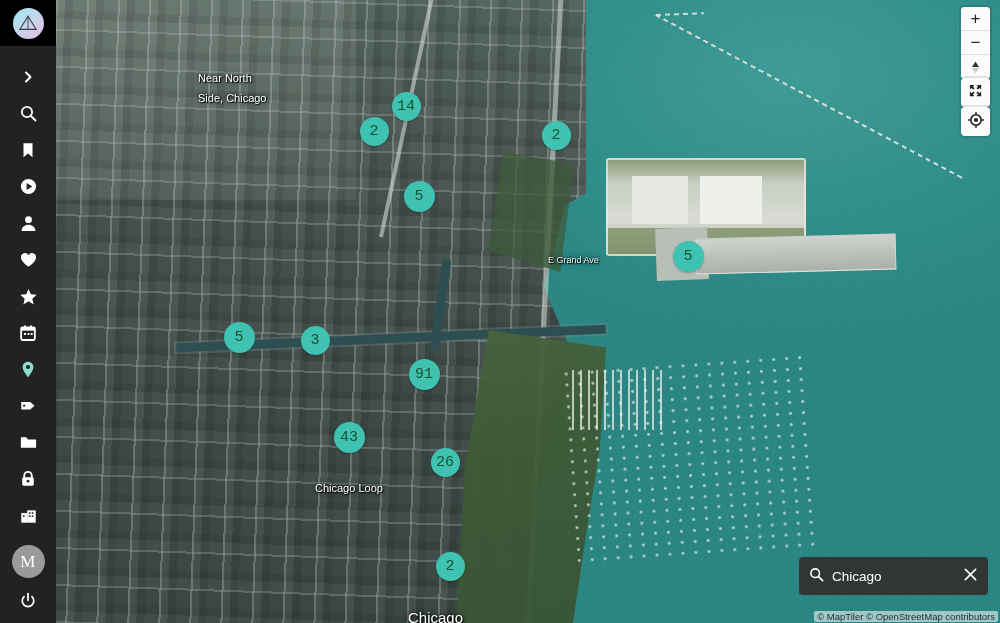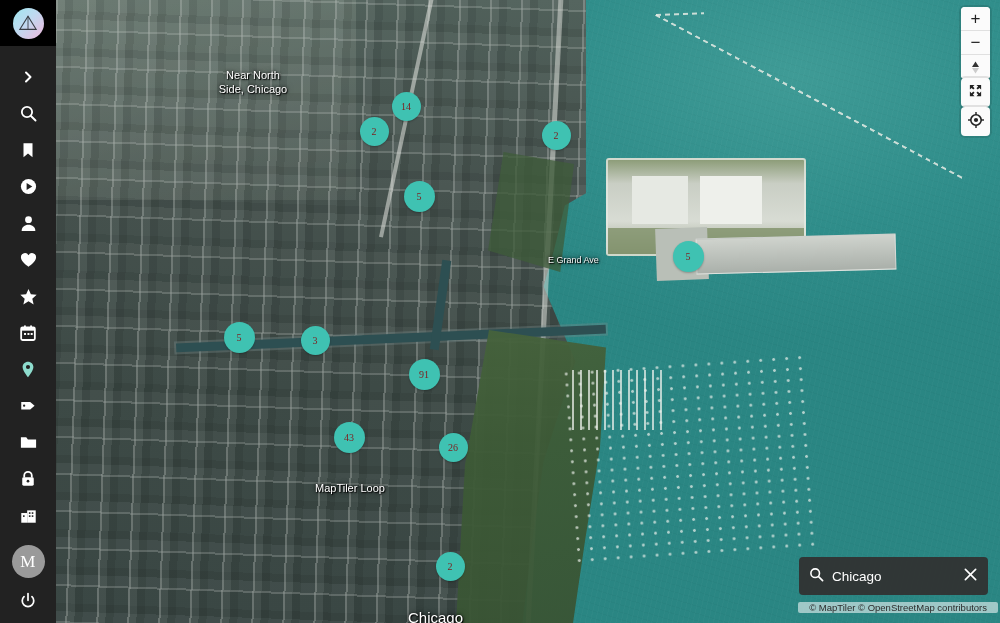--- a/index.html
+++ b/index.html
@@ -193,34 +193,34 @@
   
   .map-label {
     position: absolute;
     color: #ffffff;
     text-shadow: 0 0 3px rgba(0,0,0,.85), 0 0 6px rgba(0,0,0,.6), 1px 1px 1px rgba(0,0,0,.9);
     font-family: "Liberation Sans", sans-serif;
     white-space: pre;
     pointer-events: none;
     user-select: none;
   }
-  #lbl-nearnorth { left: 142px; top: 68px; width: 110px; text-align: center; font-size: 11px; line-height: 14px; }
+  #lbl-nearnorth { left: 142px; top: 68px; width: 110px; font-size: 11px; line-height: 20px; }
   #lbl-grandave  { left: 492px; top: 255px; font-size: 9px; color: #f2f2f2; }
   #lbl-loop      { left: 259px; top: 482px; font-size: 11px; }
   #lbl-chicago   { left: 352px; top: 609px; font-size: 15px; }
 
   
   .marker {
     position: absolute;
     border-radius: 50%;
     background: #3fc2b2;
-    color: #7f1d1d;
+    color: #14532d;
     display: flex; align-items: center; justify-content: center;
-    font-size: 10px;
-    font-family: Liberation Serif, serif;
+    font-size: 15px;
+    font-family: Liberation Mono, monospace;
     cursor: pointer;
     z-index: 20;
     box-shadow: 0 1px 2px rgba(0,0,0,.25);
   }
 
   
   #ctrl-zoom {
     position: absolute; right: 10px; top: 7px;
     width: 29px; border-radius: 4px; overflow: hidden;
     background: #fbfbfb;
@@ -252,24 +252,24 @@
     border-radius: 4px;
     display: flex; align-items: center;
     padding: 0 10px;
     z-index: 35;
   }
   #search-text {
     flex: 1; color: #ffffff; font-size: 13.5px; margin-left: 8px;
     font-family: "Liberation Sans", sans-serif;
   }
   #attrib {
-    position: absolute; right: 2px; bottom: 10px;
+    position: absolute; right: 2px; bottom: 1px;
     font-size: 9.5px; color: #2b2b2b;
     background: rgba(255,255,255,.55);
-    padding: 0 11px; border-radius: 2px;
+    padding: 0 3px; border-radius: 2px;
     z-index: 36;
     font-family: "Liberation Sans", sans-serif;
   }
 </style>
 </head>
 <body>
 
 <div id="app">
 
   <div id="map">
@@ -292,34 +292,34 @@
     <div id="pier"></div>
     <div class="breakwater" id="bw1"></div>
     <div class="breakwater" id="bw2"></div>
     <div id="bw3"></div>
     <div id="marina"></div>
     <div id="marina2"></div>
 
     <div class="map-label" id="lbl-nearnorth">Near North
 Side, Chicago</div>
     <div class="map-label" id="lbl-grandave">E Grand Ave</div>
-    <div class="map-label" id="lbl-loop">MapTiler Loop</div>
+    <div class="map-label" id="lbl-loop">Chicago Loop</div>
     <div class="map-label" id="lbl-chicago">Chicago</div>
 
     <div id="markers">
         <div class="marker" style="left: 335.5px; top: 91.5px; width: 29px; height: 29px; background: rgb(63, 194, 178);">14</div>
         <div class="marker" style="left: 303.5px; top: 116.5px; width: 29px; height: 29px; background: rgb(63, 194, 178);">2</div>
         <div class="marker" style="left: 485.5px; top: 120.5px; width: 29px; height: 29px; background: rgb(63, 194, 178);">2</div>
         <div class="marker" style="left: 347.5px; top: 180.5px; width: 31px; height: 31px; background: rgb(63, 194, 178);">5</div>
         <div class="marker" style="left: 616.5px; top: 240.5px; width: 31px; height: 31px; background: rgb(63, 194, 178);">5</div>
         <div class="marker" style="left: 167.5px; top: 321.5px; width: 31px; height: 31px; background: rgb(63, 194, 178);">5</div>
         <div class="marker" style="left: 244.5px; top: 325.5px; width: 29px; height: 29px; background: rgb(63, 194, 178);">3</div>
         <div class="marker" style="left: 352.5px; top: 358.5px; width: 31px; height: 31px; background: rgb(63, 194, 178);">91</div>
         <div class="marker" style="left: 277.5px; top: 421.5px; width: 31px; height: 31px; background: rgb(63, 194, 178);">43</div>
-        <div class="marker" style="left: 374.5px; top: 433px; width: 29px; height: 29px; background: rgb(63, 194, 178); margin-left: 8px;">26</div>
+        <div class="marker" style="left: 374.5px; top: 448px; width: 29px; height: 29px; background: rgb(63, 194, 178);">26</div>
         <div class="marker" style="left: 379.5px; top: 551.5px; width: 29px; height: 29px; background: rgb(63, 194, 178);">2</div>
       </div>
 
     <div id="ctrl-zoom">
       <div class="ctrl-btn">+</div>
       <div class="ctrl-btn">−</div>
       <div class="ctrl-btn">
         <svg width="13" height="15" viewBox="0 0 13 15" aria-hidden="true">
           <polygon points="6.5,1.5 10,7 3,7" fill="#333"></polygon>
           <polygon points="6.5,13.5 10,8 3,8" fill="#cccccc"></polygon>

